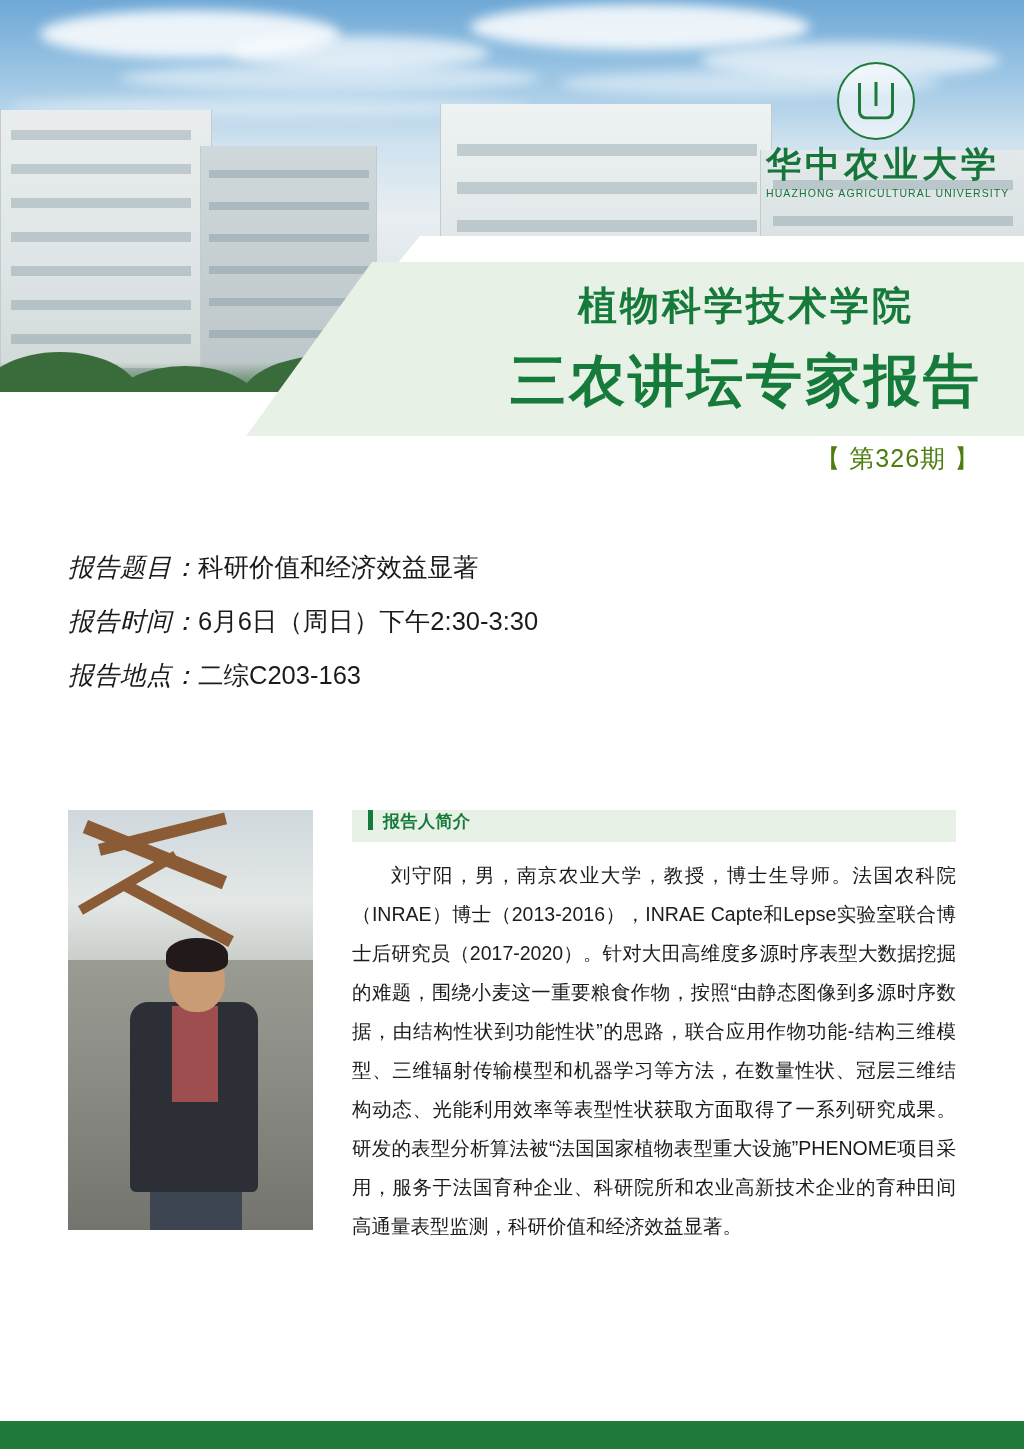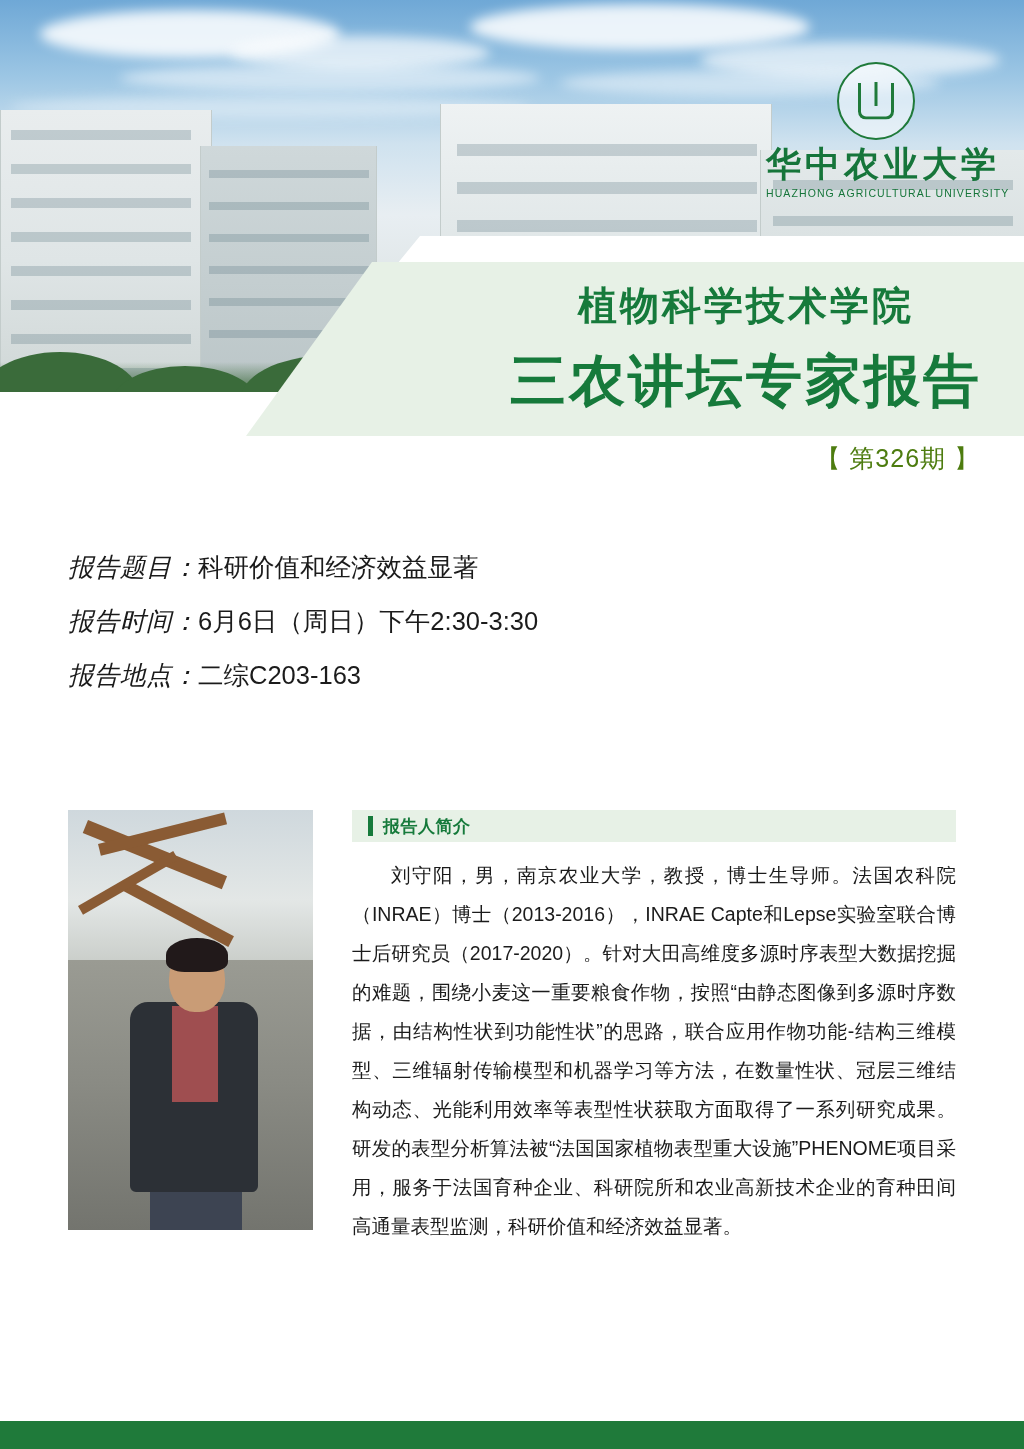--- a/index.html
+++ b/index.html
@@ -256,21 +256,20 @@
   .bio {
     position: absolute;
     left: 352px;
     top: 810px;
     width: 604px;
   }
   .bio-head {
     height: 32px;
     background: #e7f1e6;
     display: flex;
-    align-items: center;
     font-family: Liberation Serif, serif;
   }
   .bio-head-bar {
     width: 5px;
     height: 20px;
     background: #167a3b;
     margin-left: 16px;
     margin-right: 10px;
   }
   .bio-head-text {

